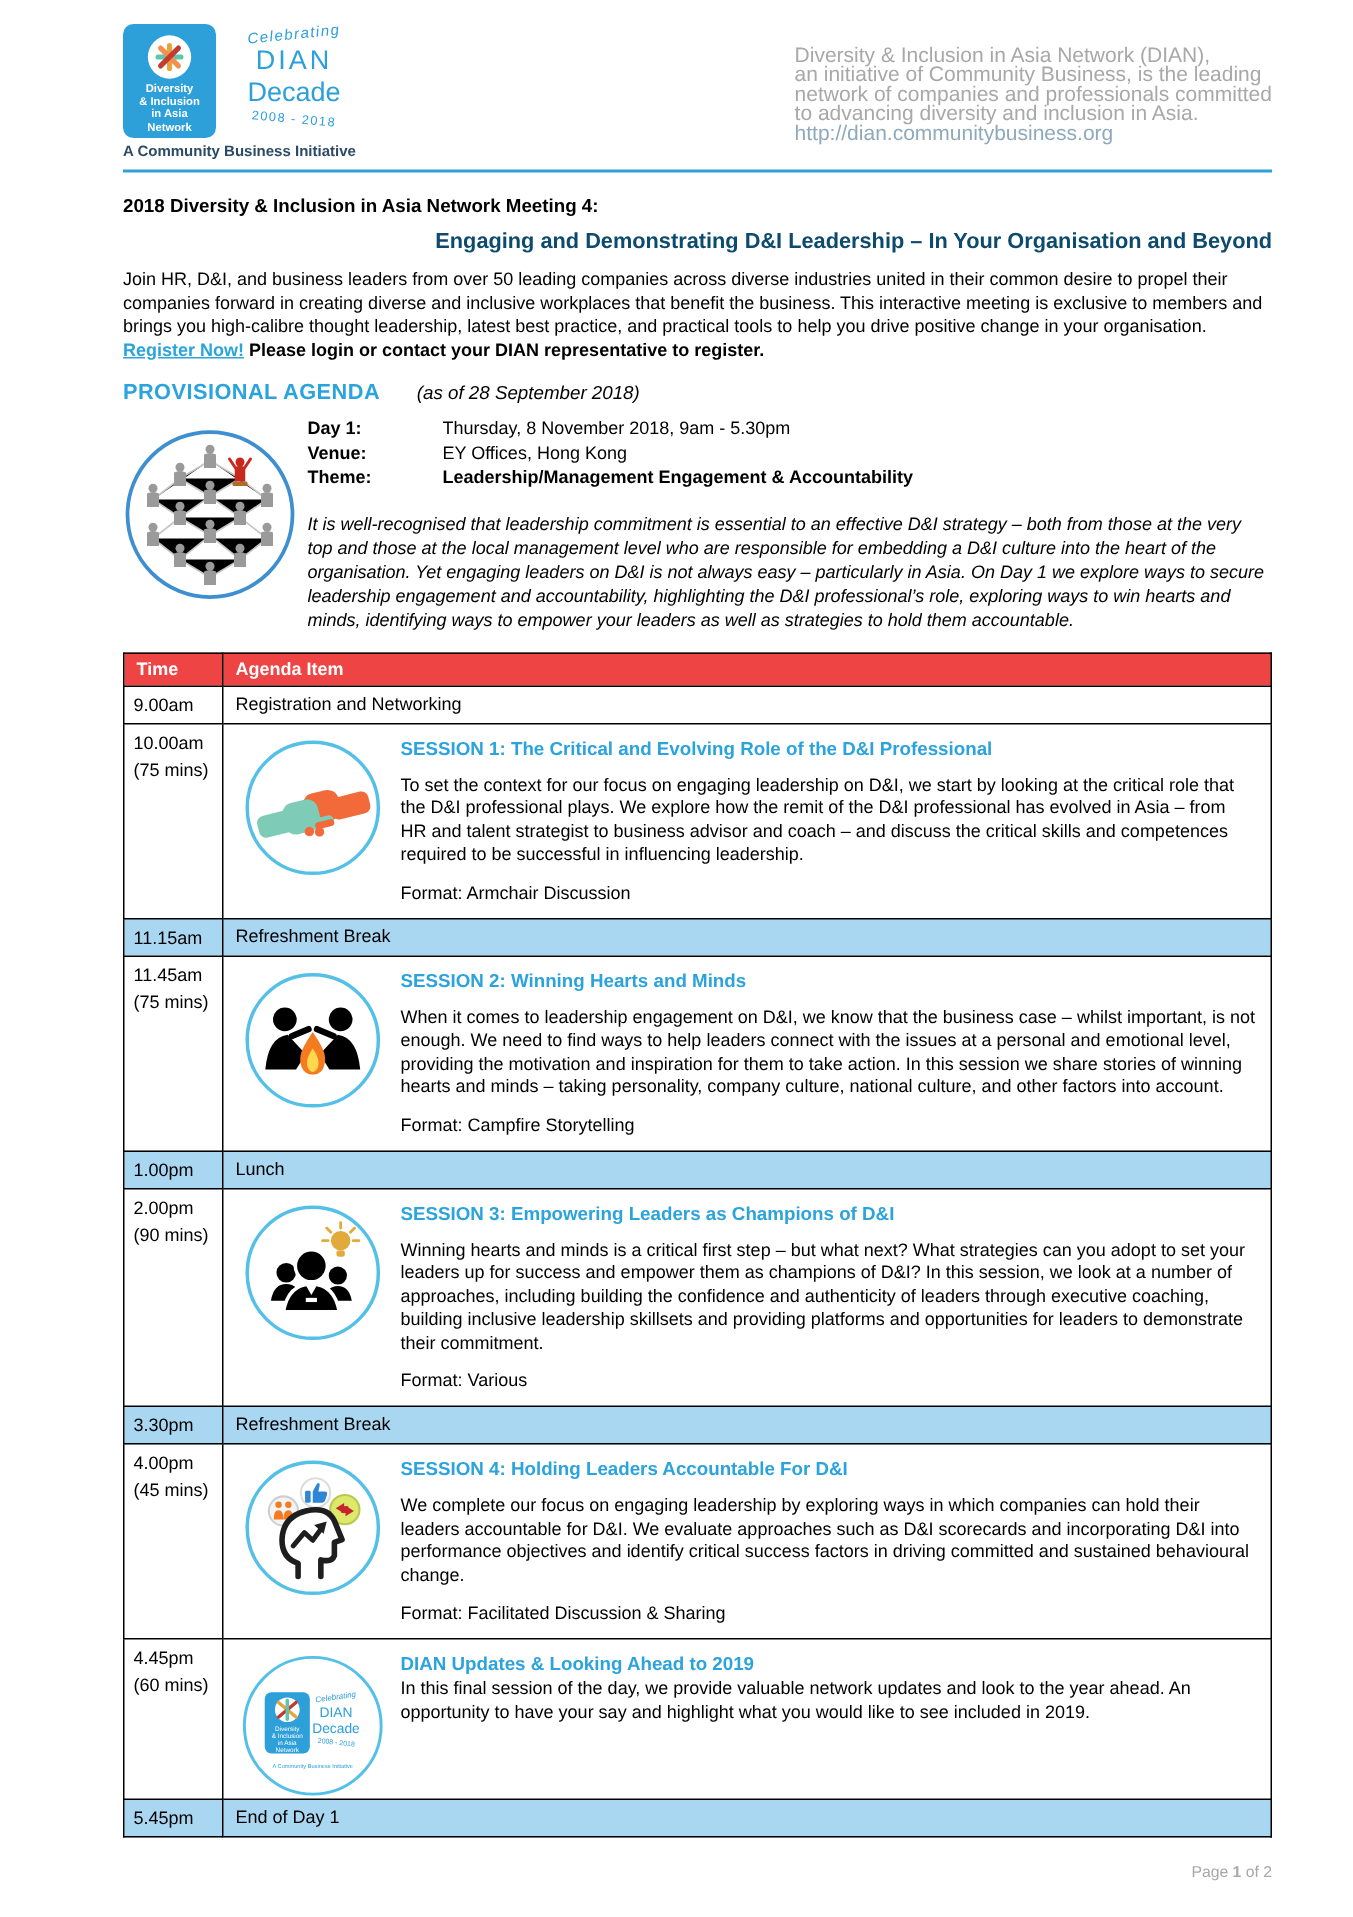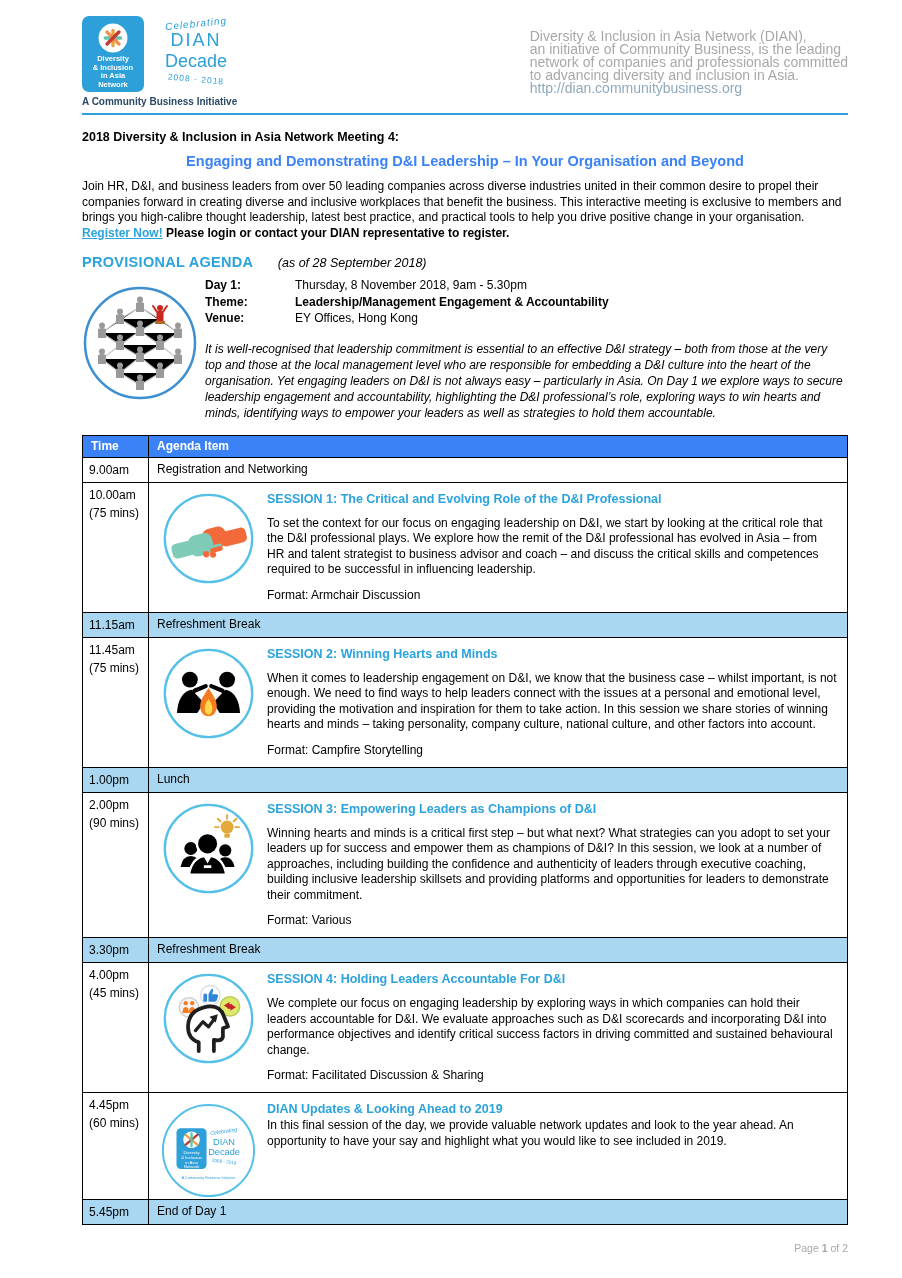--- a/index.html
+++ b/index.html
@@ -26,39 +26,39 @@
   .celebrating { font-size: 10px; font-style: italic; transform: rotate(-6deg); letter-spacing: 1px; }
   .dian-word { font-size: 18px; letter-spacing: 2px; margin-top: 1px; }
   .decade-word { font-size: 18px; }
   .years { font-size: 8.5px; transform: rotate(5deg); margin-top: 2px; letter-spacing: 1px; }
   .tagline { margin-top: 4px; font-size: 10px; font-weight: bold; color: #2B4A66; }
   .about { text-align: left; color: #A8A8A8; font-size: 14px; line-height: 13px; padding-top: 14px; }
   .header-link { color: #8FA9BC; display:inline-block; }
   
   .content { margin: 0 54px 0 82px; }
   .meeting-title { margin-top: 15px; font-size: 12.5px; font-weight: bold; }
-  .headline { margin-top: 9px; text-align: center; font-size: 14.5px; font-weight: bold; color: #3b82f6; }
+  .headline { margin-top: 9px; text-align: right; font-size: 14.5px; font-weight: bold; color: #0c4a6e; }
   .intro-body { margin-top: 10px; font-size: 12px; line-height: 15.5px; }
   .register-link { color: #2BA3DC; font-weight: bold; text-decoration: underline; cursor: pointer; }
   .bold { font-weight: bold; }
   
   .agenda-head { margin-top: 12px; }
   .agenda-title { color: #2BA3DC; font-size: 14.5px; font-weight: bold; letter-spacing: .3px; }
   .agenda-asof { font-size: 12.5px; font-style: italic; margin-left: 20px; }
   .agenda-row { display: flex; margin-top: 4px; }
   .network-img { width: 123px; flex: 0 0 123px; padding-top: 6px; }
   .agenda-right { flex: 1; padding-top: 2px; }
   .detail-row { display: flex; font-size: 12px; line-height: 16.5px; }
   .dl { width: 90px; font-weight: bold; }
   .agenda-desc { margin-top: 14px; font-style: italic; font-size: 12px; line-height: 16px; padding-right: 2px; }
   
   .agenda-table { width: 100%; border-collapse: collapse; margin-top: 14px; font-size: 12px; }
   .agenda-table th, .agenda-table td { border: 1px solid #000; }
   .agenda-table thead th {
-    background: #3b82f6; color: #fff; text-align: left; font-weight: bold;
+    background: #ef4444; color: #fff; text-align: left; font-weight: bold;
     height: 22px; padding: 2px 0 2px 8px; font-size: 12px;
   }
   .col-time { width: 66px; }
   td.cell-time { padding: 3px 2px 3px 6px; vertical-align: top; line-height: 18px; }
   td.cell-item { padding: 0; vertical-align: top; }
   .simple-text { padding: 4px 8px; line-height: 15px; }
   tr.row-break td { background: #A9D7F2; margin-left: 11px; }
   tr.row-simple td, tr.row-break td { height: 23px; }
   .session { display: flex; }
   .icon-wrap { flex: 0 0 118px; display: flex; justify-content: center; align-items: flex-start; padding-top: 9px; }
@@ -156,26 +156,26 @@
           <use href="#pfig" x="78" y="92"></use>
           <use href="#pfig" x="58" y="104"></use>
         </svg>
       </div>
       <div class="agenda-right">
         <div class="detail-row">
           <span class="dl">Day 1:</span>
           <span class="dv">Thursday, 8 November 2018, 9am - 5.30pm</span>
         </div>
         <div class="detail-row">
+          <span class="dl">Venue:</span>
+          <span class="dv">EY Offices, Hong Kong</span>
+        </div>
+        <div class="detail-row">
           <span class="dl">Theme:</span>
           <span class="dv bold">Leadership/Management Engagement &amp; Accountability</span>
-        </div>
-        <div class="detail-row">
-          <span class="dl">Venue:</span>
-          <span class="dv">EY Offices, Hong Kong</span>
         </div>
         <p class="agenda-desc">It is well-recognised that leadership commitment is essential to an effective D&amp;I strategy – both from those at the very top and those at the local management level who are responsible for embedding a D&amp;I culture into the heart of the organisation.  Yet engaging leaders on D&amp;I is not always easy – particularly in Asia.  On Day 1 we explore ways to secure leadership engagement and accountability, highlighting the D&amp;I professional’s role, exploring ways to win hearts and minds, identifying ways to empower your leaders as well as strategies to hold them accountable.</p>
       </div>
     </div>
 
     <table class="agenda-table">
       <thead>
         <tr>
           <th class="col-time">Time</th>
           <th>Agenda Item</th>

